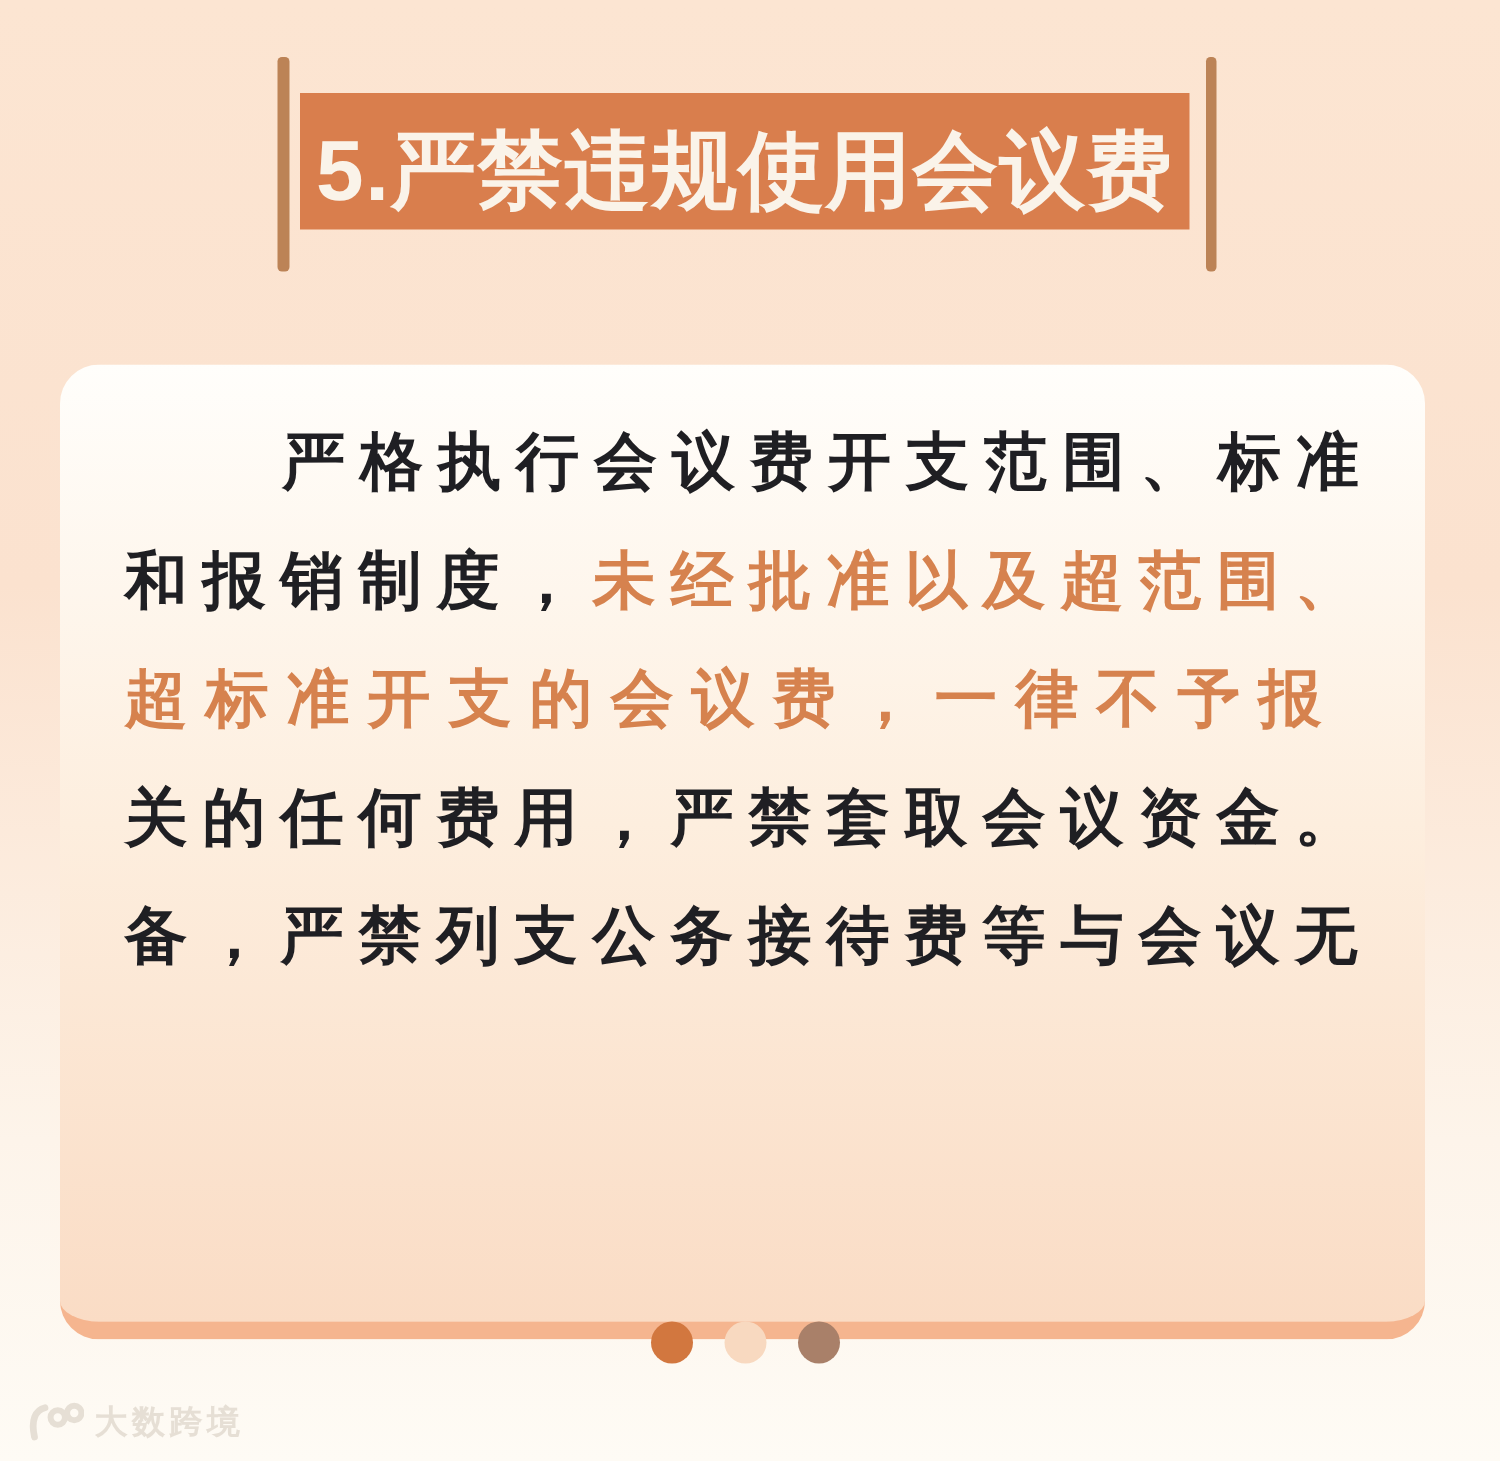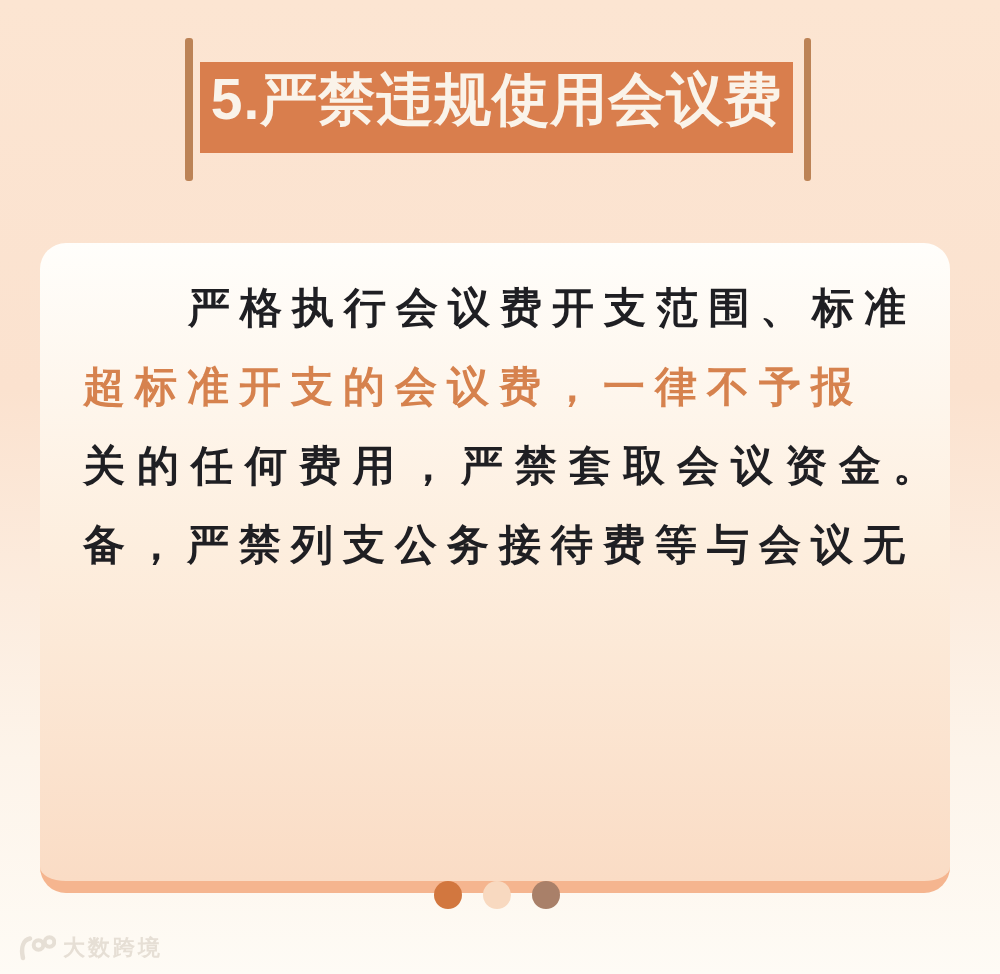--- a/index.html
+++ b/index.html
@@ -10,21 +10,21 @@
   }
   .vbar{
     position:absolute;top:38px;width:8px;height:143px;
     background:var(--bar,#bc8356);border-radius:3px;
   }
   .vbar.left{left:185px;}
   .vbar.right{left:804px;width:7px;}
   .banner{
     position:absolute;left:200px;top:62px;width:593px;height:91px;
     background:var(--banner,#d97e4d);
-    display:flex;align-items:flex-start;justify-content:center;
+    display:flex;align-items:flex-end;justify-content:center;
   }
   .banner .title{
     color:#faf3e9;font-size:57px;font-weight:bold;letter-spacing:1px;white-space:nowrap;
   }
   .card{
     position:absolute;left:40px;top:243px;width:910px;height:650px;
     box-sizing:border-box;
     padding:25px 35px 0 43px;
     background:linear-gradient(180deg,#fffefb 0%,#fdeede 48%,#fadcc5 100%);
     border-radius:26px;
@@ -57,20 +57,21 @@
 
   <div class="banner">
     <span class="title">5.严禁违规使用会议费</span>
   </div>
 
   <div class="vbar right"></div>
 
   <div class="card">
     <div id="text-block">
         <div class="line indent"><span class="seg-dark">严格执行会议费开支范围、标准</span></div>
+        <div class="line"><span class="seg-dark">和报销制度，</span><span class="seg-accent">未经批准以及超范围、</span></div>
         <div class="line"><span class="seg-accent">超标准开支的会议费，一律不予报</span></div>
         <div class="line"><span class="seg-dark">关的任何费用，严禁套取会议资金。</span></div>
         <div class="line"><span class="seg-dark">备，严禁列支公务接待费等与会议无</span></div>
       </div>
   </div>
 
   <div class="dots" id="dots">
       <div class="dot active" style="background: rgb(210, 119, 63);"></div>
       <div class="dot" style="background: rgb(248, 217, 192);"></div>
       <div class="dot" style="background: rgb(169, 128, 105);"></div>

